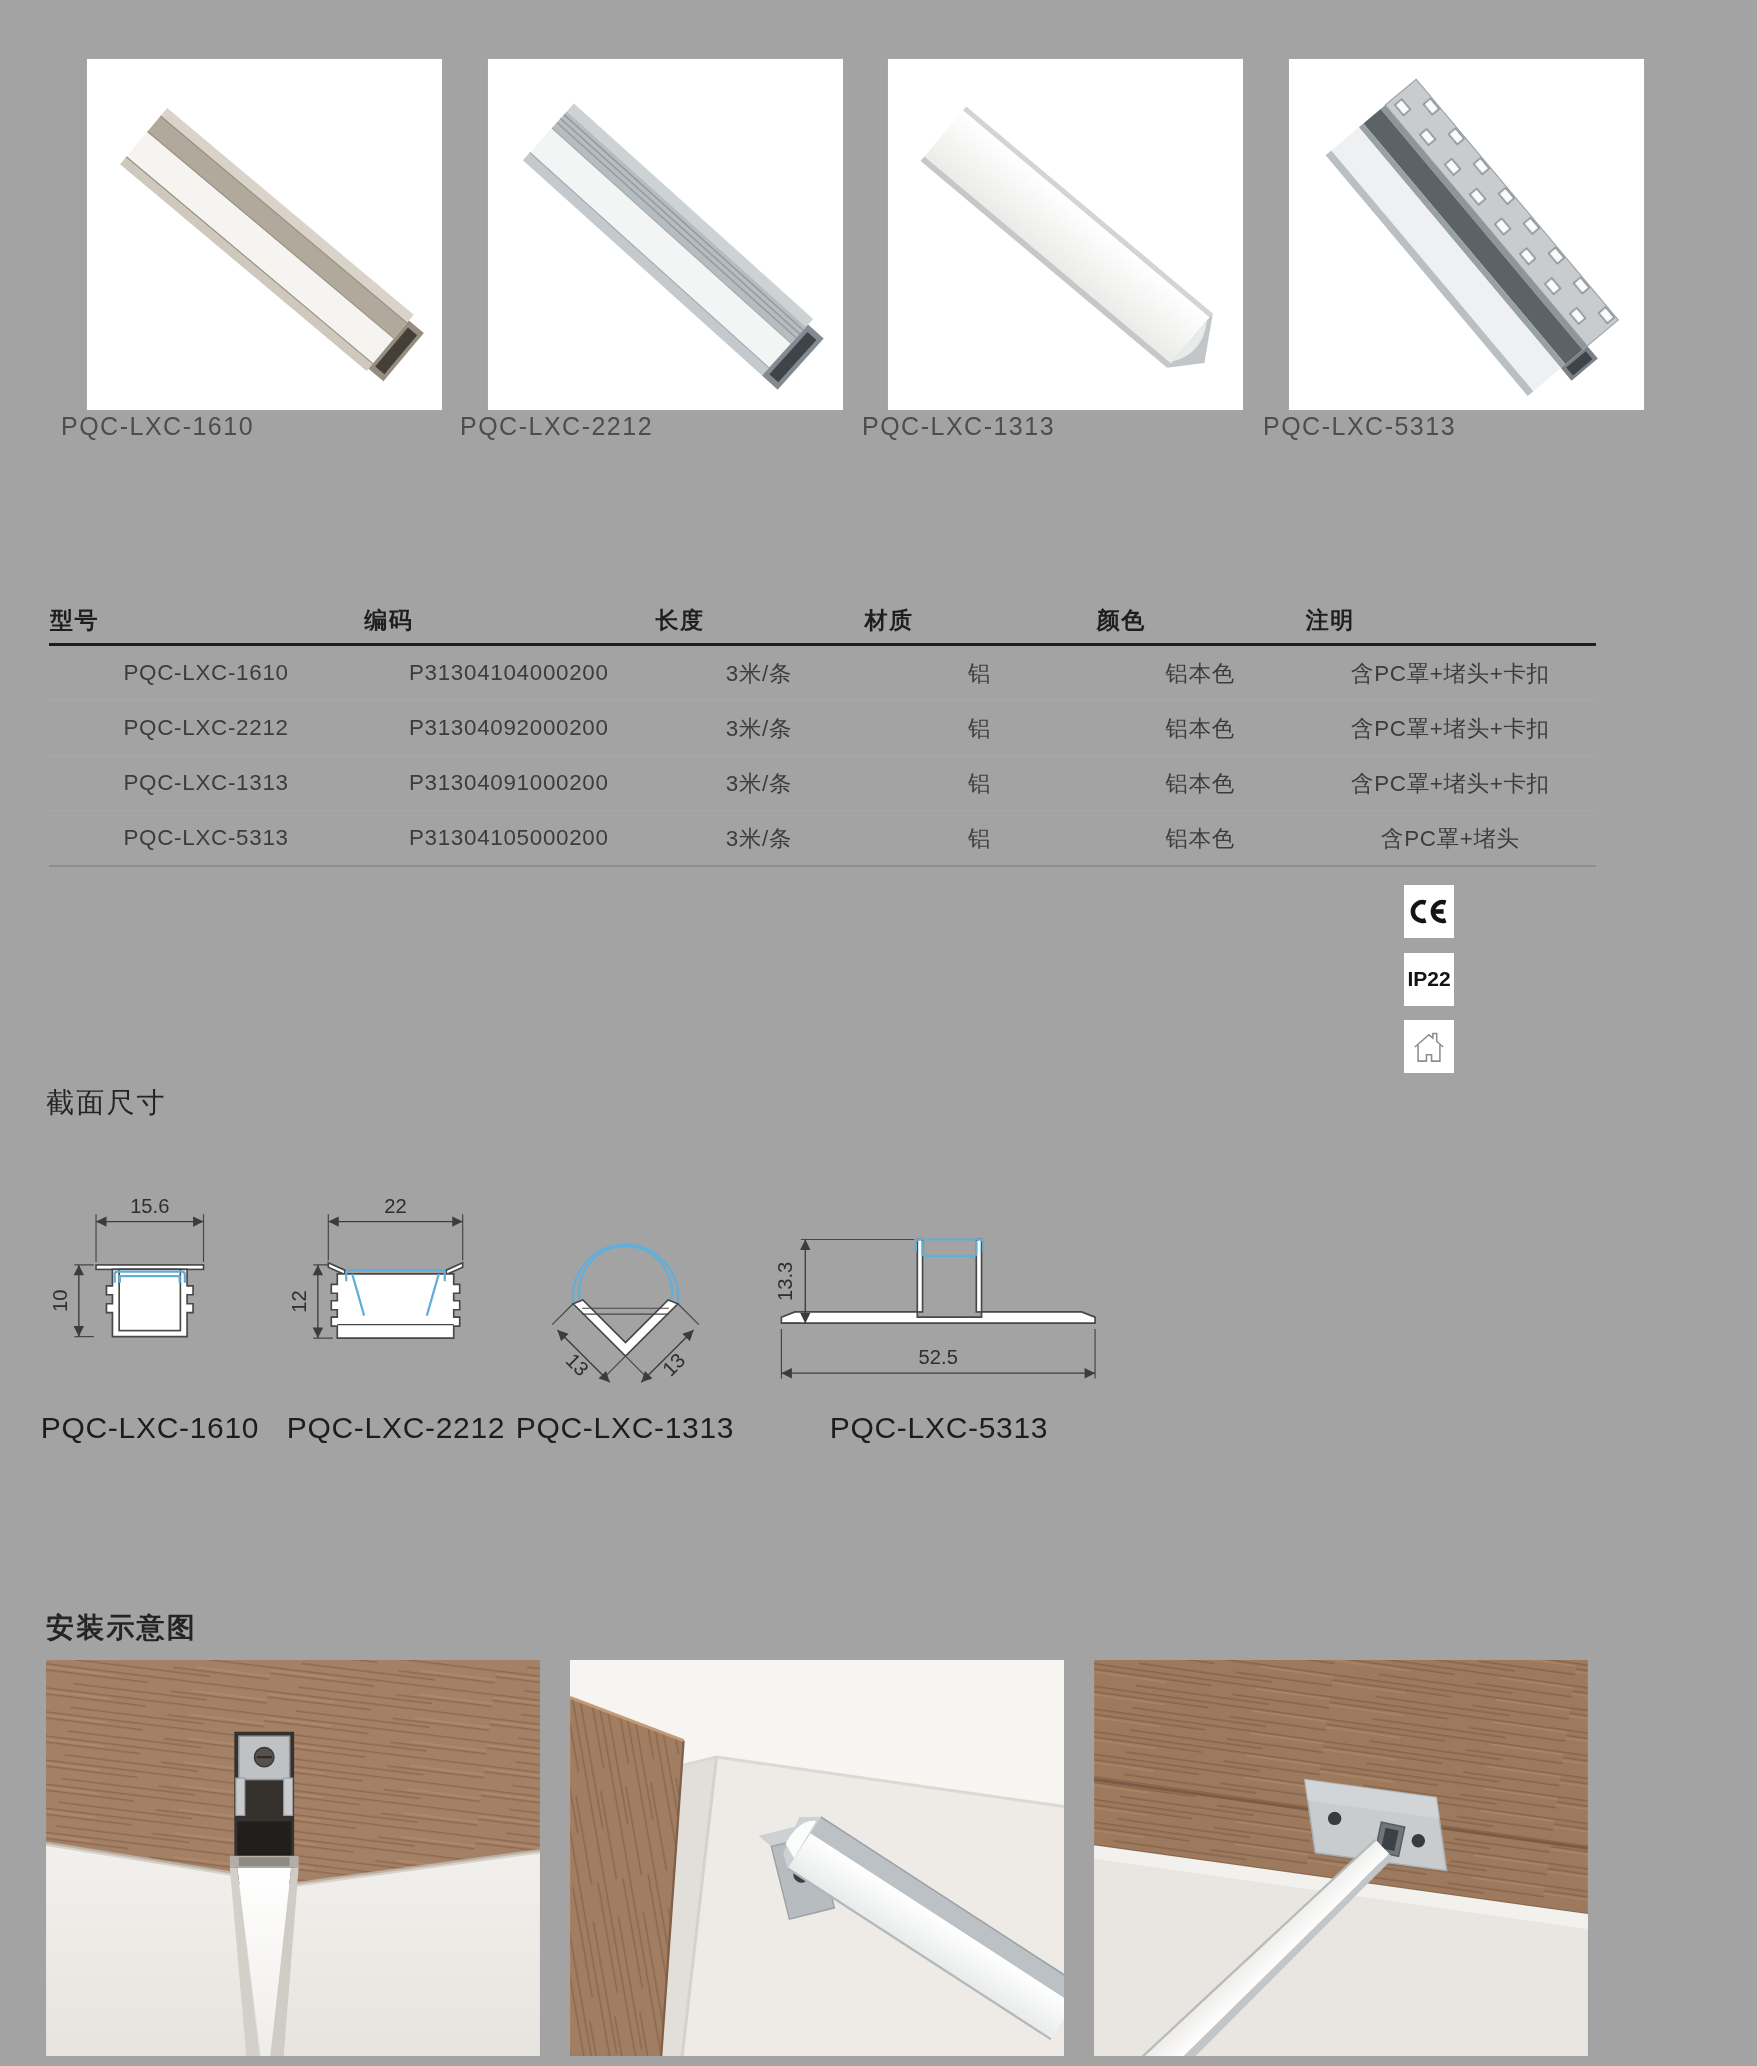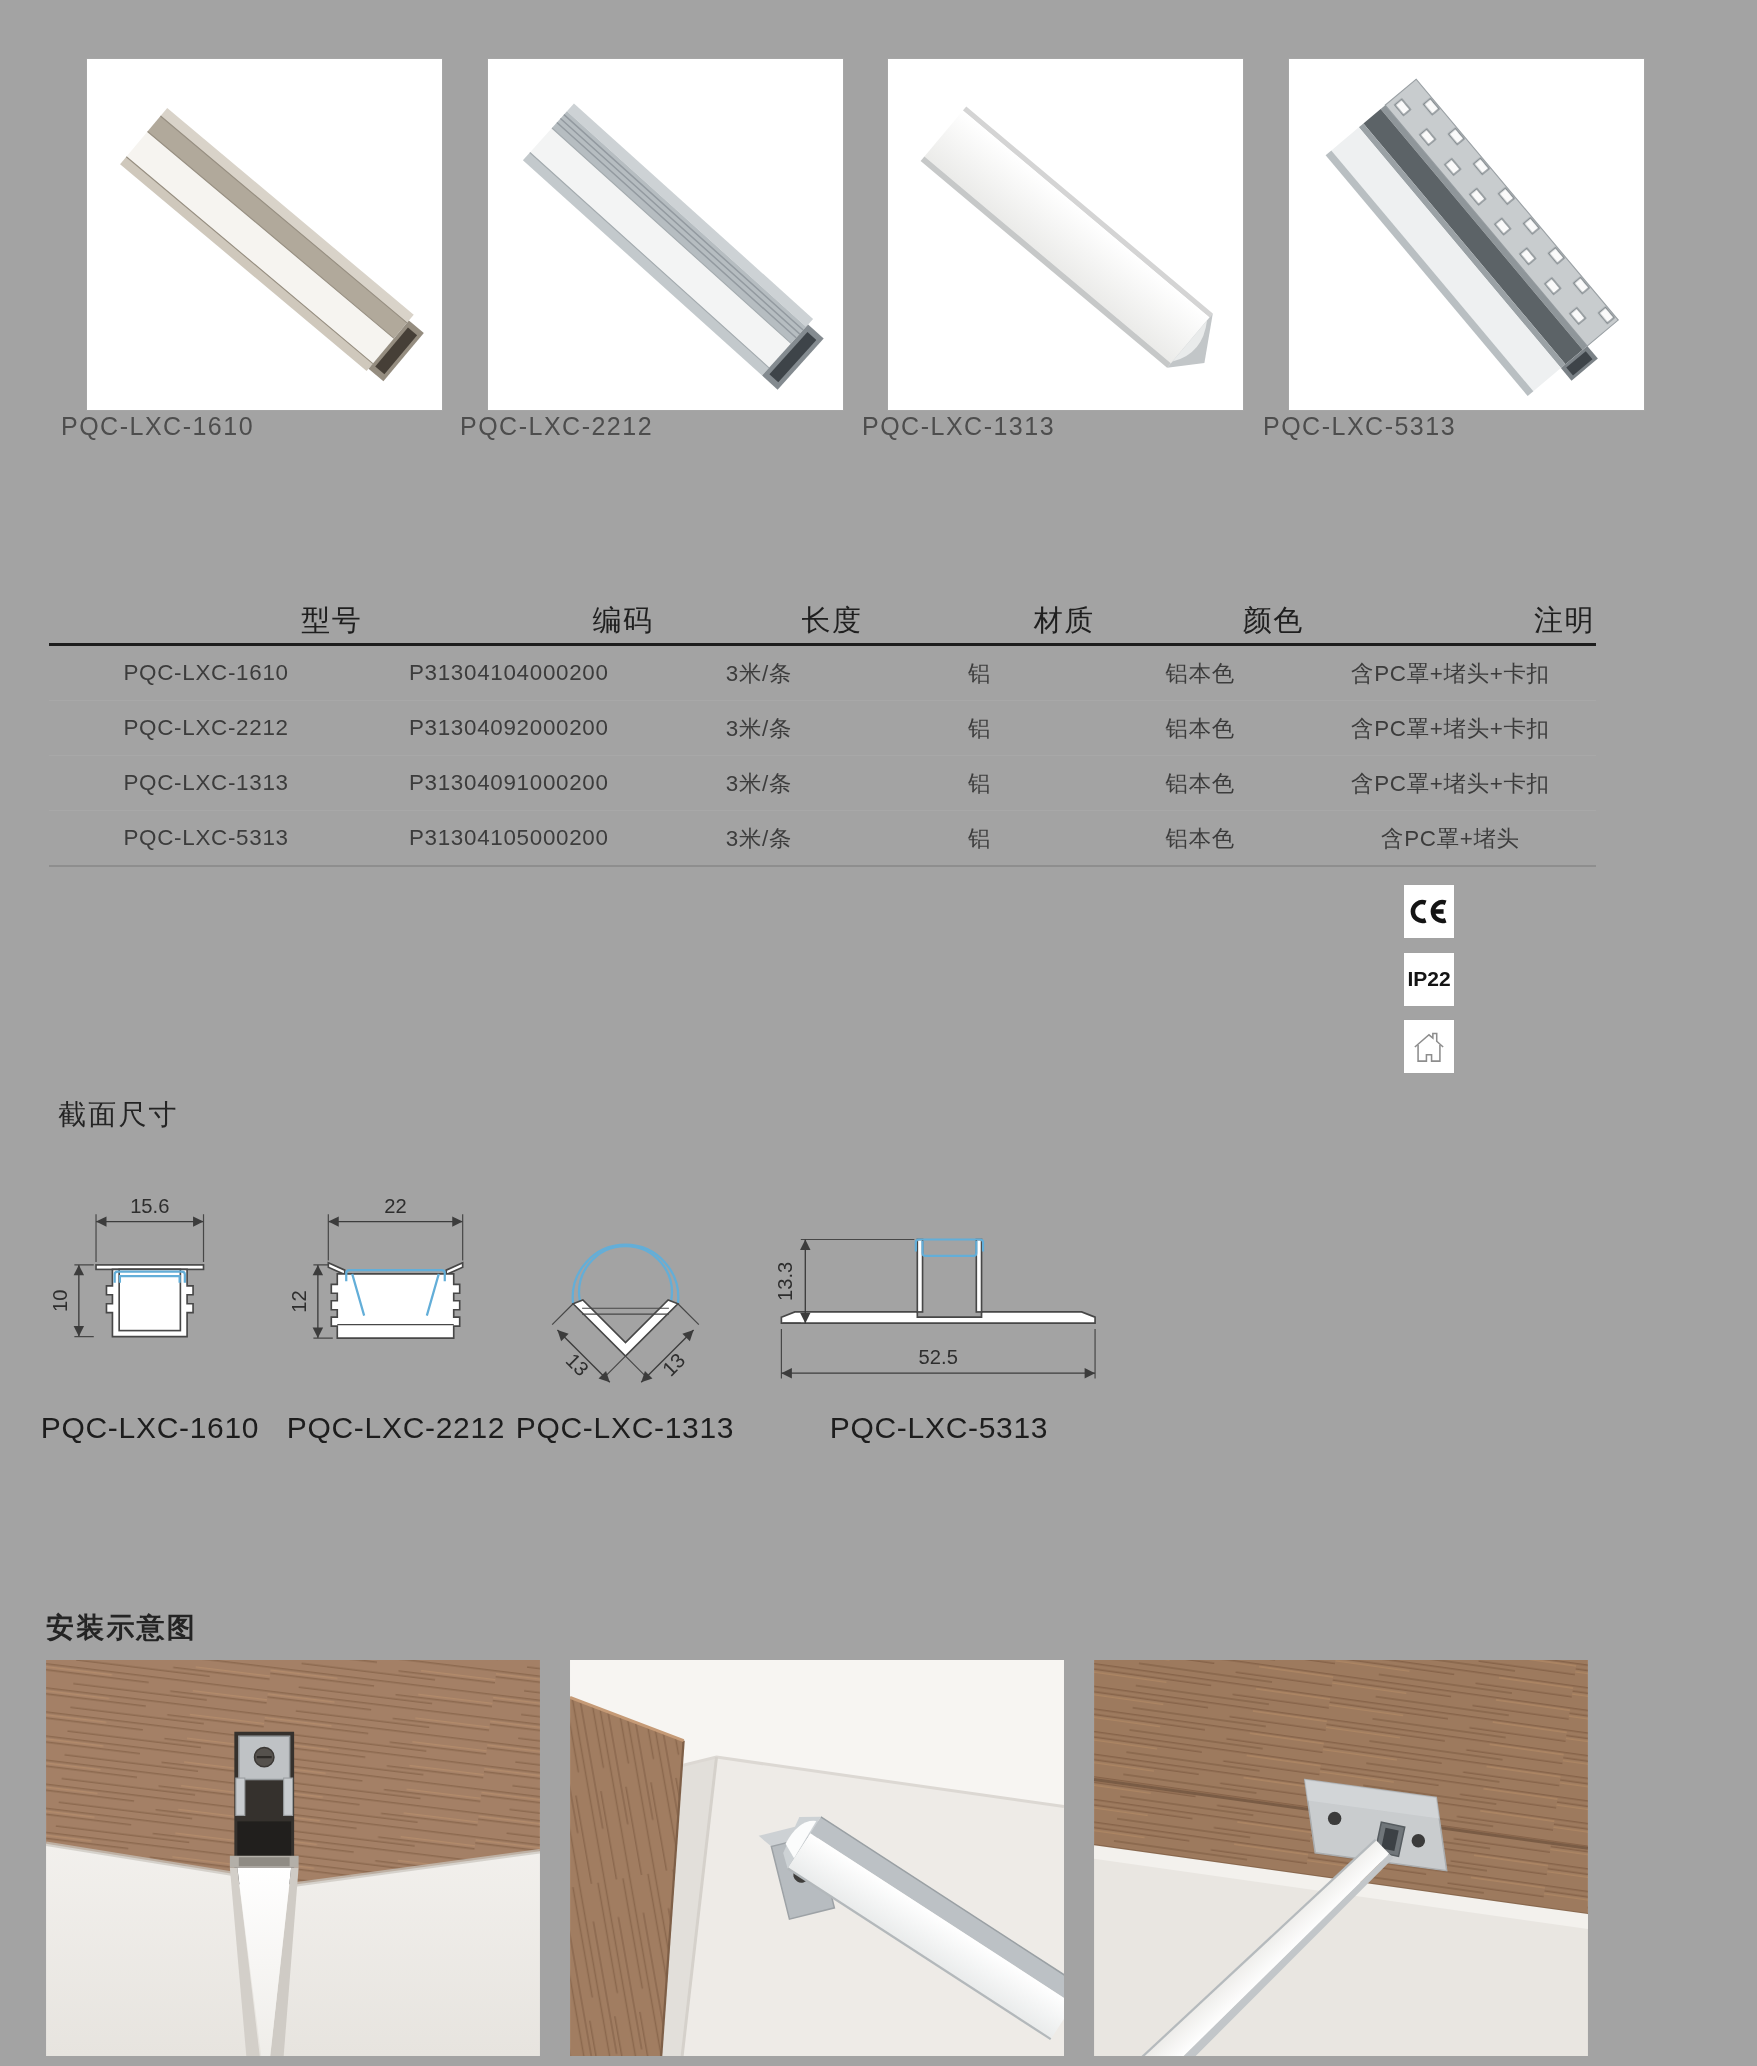--- a/index.html
+++ b/index.html
@@ -5,22 +5,22 @@
   html,body{margin:0;padding:0;background:#fff;}
   .page{position:relative;width:1758px;height:2066px;background:#a3a3a3;
         font-family:"Liberation Sans","DejaVu Sans",sans-serif;overflow:hidden;}
   
   .card{position:absolute;top:46px;width:357px;height:353px;border:1.5px solid #a6a6a6;
         box-sizing:border-box;background:#fff;}
   .card svg{width:100%;height:100%;display:block;}
   .plabel{position:absolute;top:412px;font-size:25px;color:#4d4d4d;letter-spacing:1.5px;white-space:nowrap;}
   
   .spec-table{position:absolute;left:49px;top:598px;width:1547px;border-collapse:collapse;table-layout:fixed;}
-  .spec-table th{font-size:29px;font-weight:400;color:#1f1f1f;height:43px;letter-spacing:1.5px;
-                 border-bottom:3.7px solid #1d1d1d;vertical-align:middle;text-align:right;}
+  .spec-table th{font-size:23px;font-weight:700;color:#1f1f1f;height:43px;letter-spacing:1.5px;
+                 border-bottom:3.7px solid #1d1d1d;vertical-align:middle;text-align:left;}
   .spec-table td{font-size:22.4px;color:#3c3c3c;text-align:center;height:52px;letter-spacing:0.7px;
                  border-bottom:1.5px solid #a8a8a8;vertical-align:middle;}
   .spec-table tr.last td{border-bottom:2.2px solid #8e8e8e;}
   
   .badges{position:absolute;left:1403px;top:884px;display:flex;gap:12.7px;flex-direction:column;}
   .badge{width:52px;height:55px;border:1.5px solid #a2a2a2;box-sizing:border-box;background:#fff;
          display:flex;align-items:center;justify-content:center;}
   .badge .ip{font-size:21px;font-weight:700;color:#141414;}
   
   .sec-heading{position:absolute;left:46px;font-size:28px;color:#242424;letter-spacing:2.2px;line-height:1;}
@@ -181,21 +181,21 @@
       <span class="ip">IP22</span>
     </div>
     <div class="badge">
       <svg viewBox="0 0 56 56" width="36" height="36">
         <path d="M6,28 L28,9 34,14 34,7 40,7 40,19 50,28" stroke="#8d8d8d" stroke-width="2.4" fill="none"></path>
         <path d="M11,25 V50 H24 V40 H32 V50 H45 V25" stroke="#8d8d8d" stroke-width="2.4" fill="none"></path>
       </svg>
     </div>
   </div>
 
-  <h2 class="sec-heading" style="top:1089px;margin:12px;font-weight:400">截面尺寸</h2>
+  <h2 class="sec-heading" style="top:1089px;margin:0;font-weight:400">截面尺寸</h2>
 
   <svg class="xsec" style="left:49px" width="209" height="217" viewBox="0 0 280 290">
     <path class="dim" d="M63,42 H207"></path>
     <polygon class="ah" points="63,42 77,35 77,49"></polygon>
       <polygon class="ah" points="207,42 193,35 193,49"></polygon>
     <path class="thin" d="M63,32 V96 M207,32 V96"></path>
     <text class="dtxt" x="135" y="30" text-anchor="middle">15.6</text>
     <path class="dim" d="M40,100 V196"></path>
     <polygon class="ah" points="40,100 33,114 47,114"></polygon>
       <polygon class="ah" points="40,196 33,182 47,182"></polygon>

